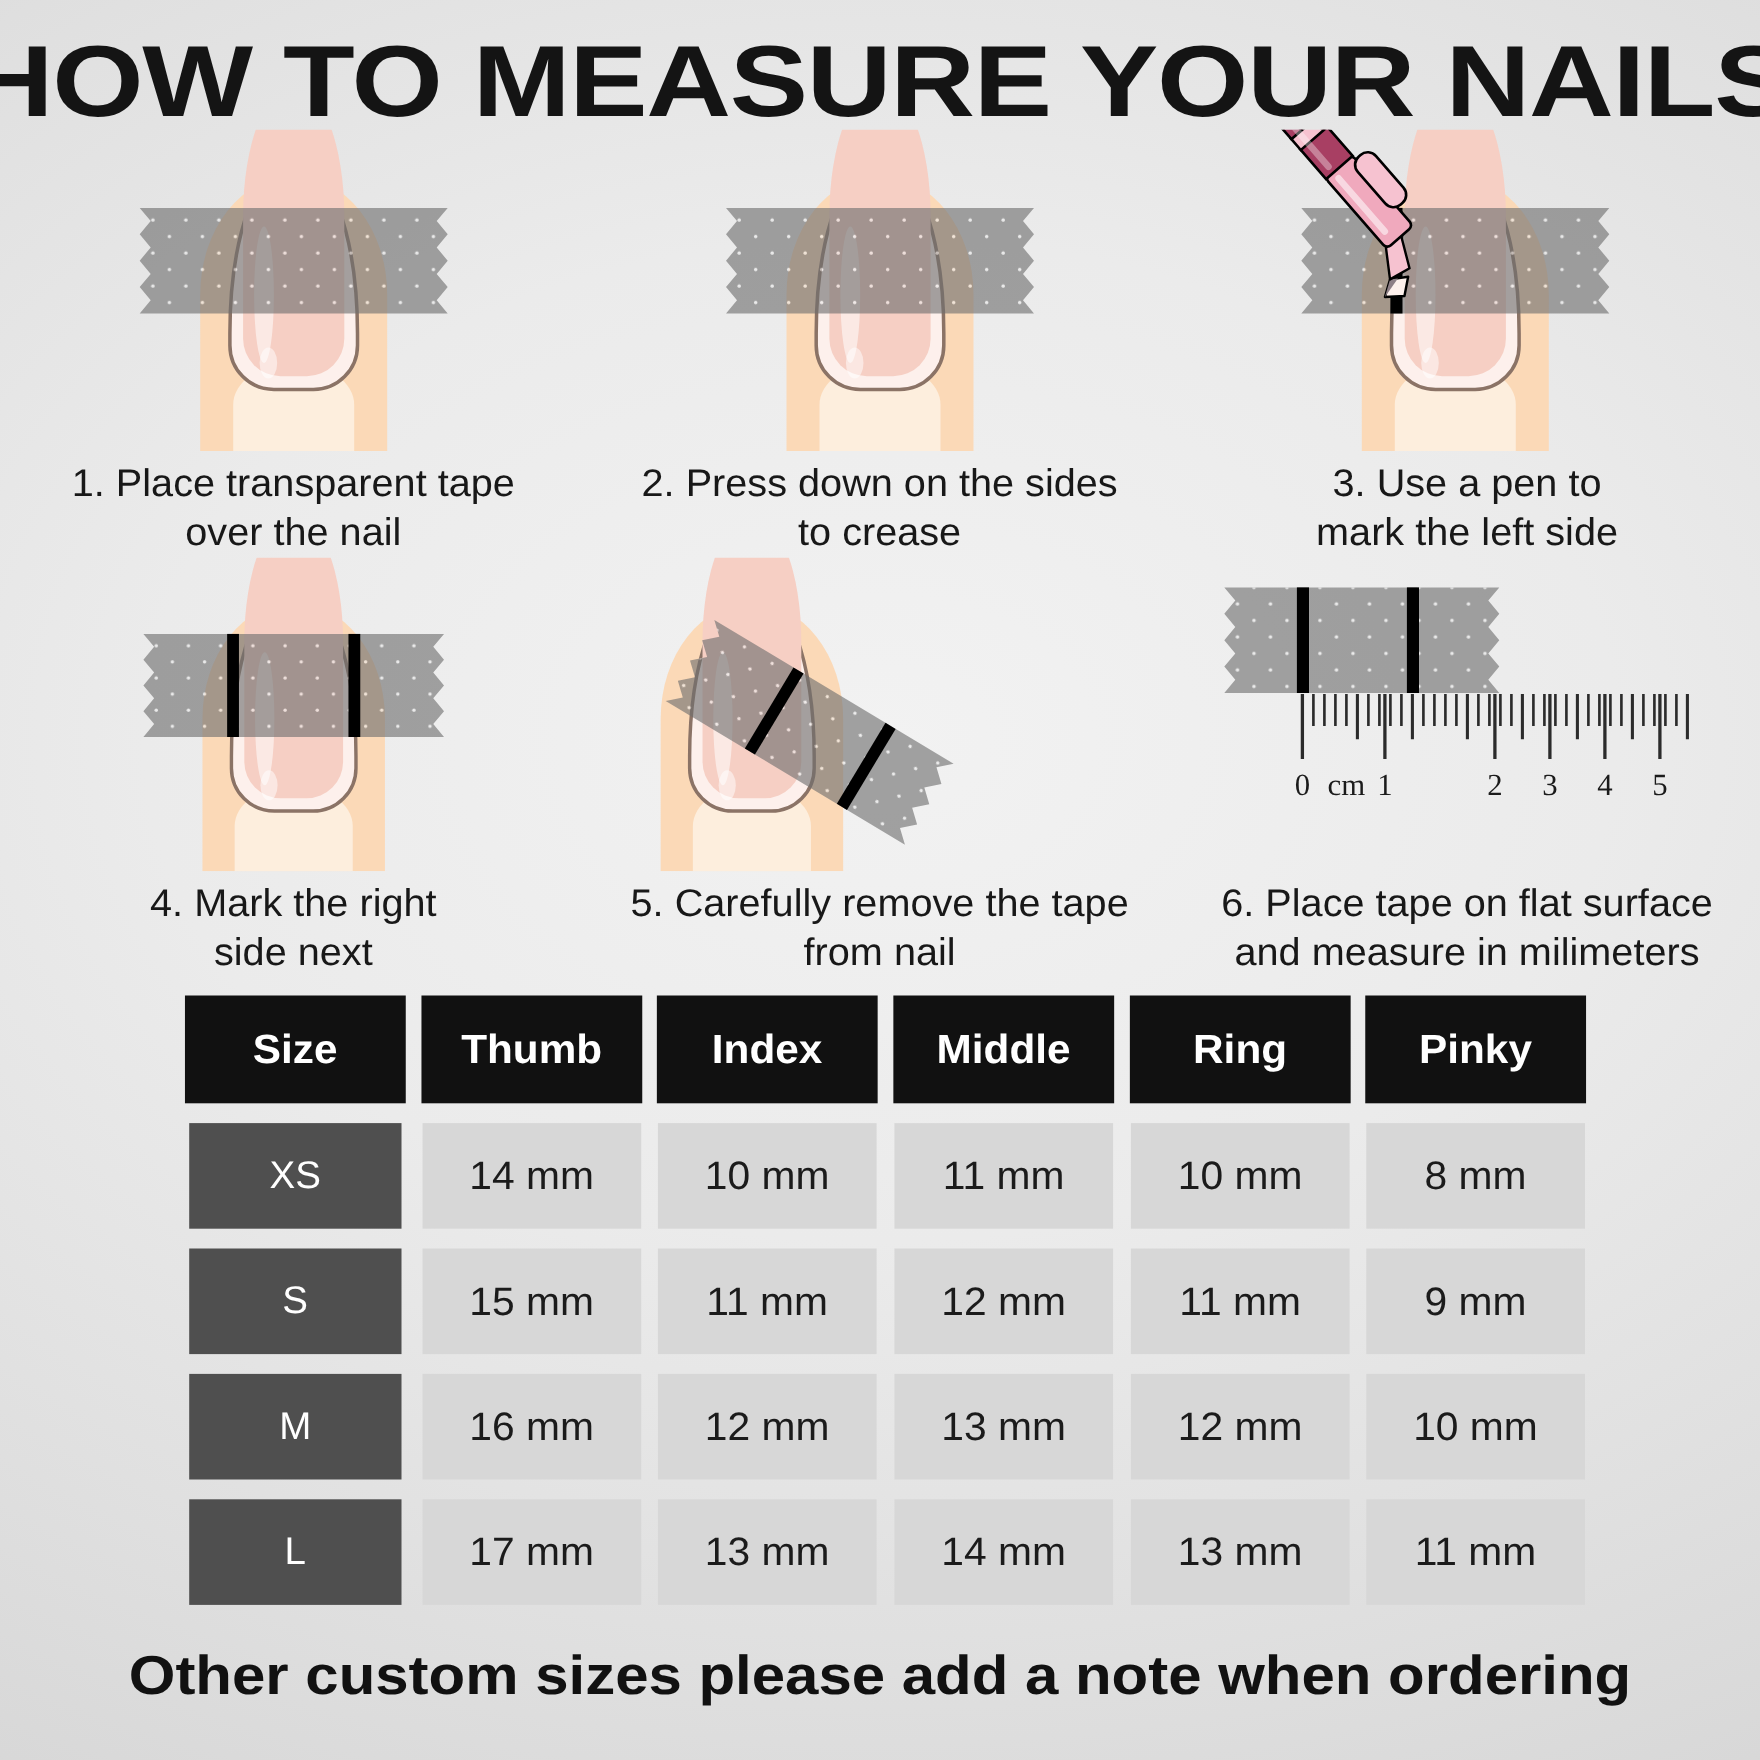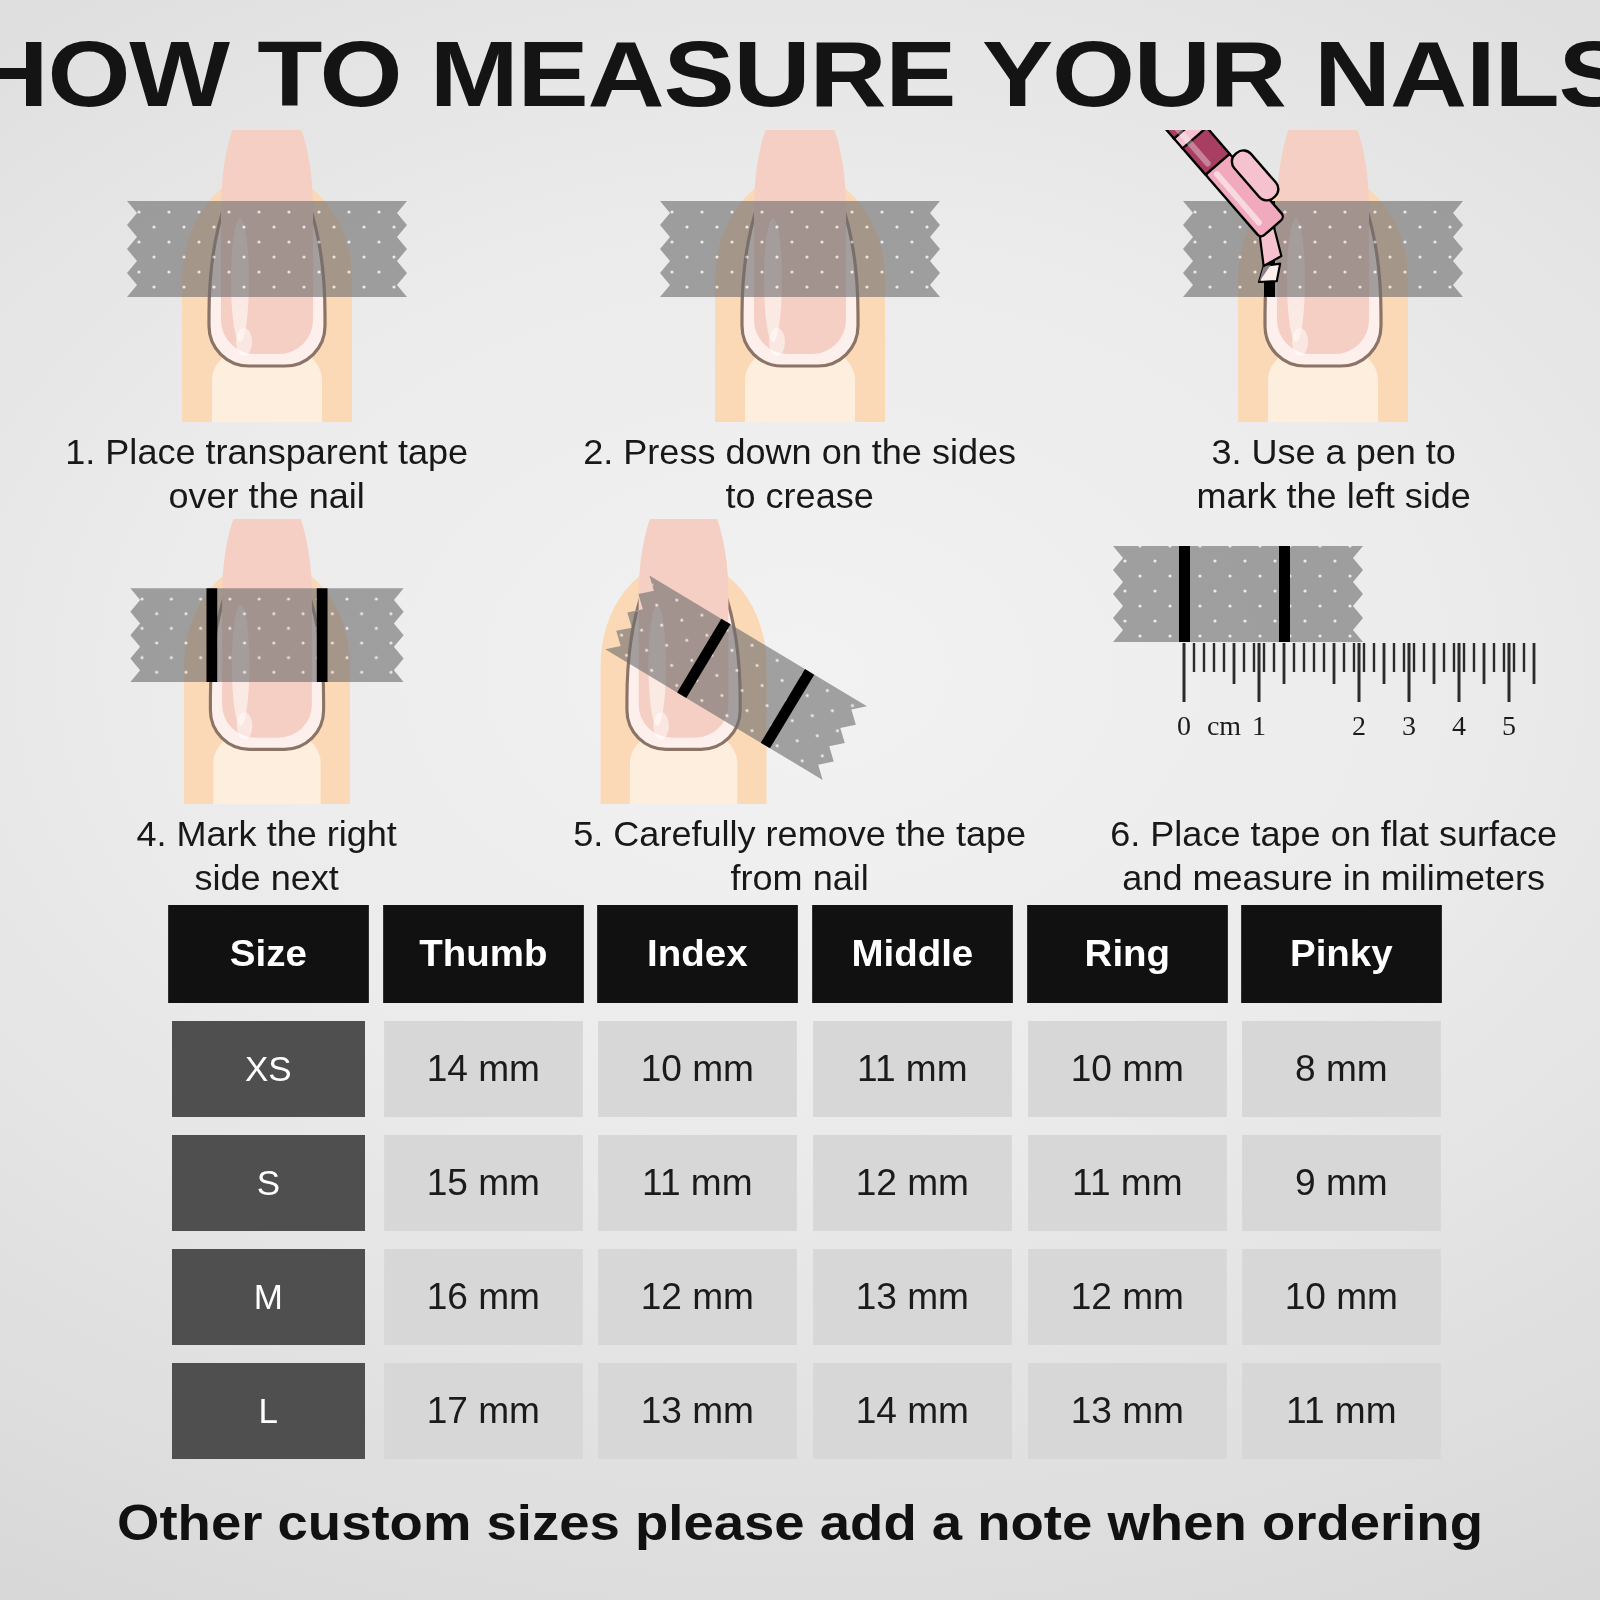--- a/index.html
+++ b/index.html
@@ -18,21 +18,21 @@
   
   .title{
     position:absolute;left:0;top:22px;width:1600px;text-align:center;
     font-family:"Liberation Sans Narrow","Liberation Sans",sans-serif;
     font-weight:bold;font-size:92px;letter-spacing:-1px;color:#141414;
     transform:scaleX(1.16);transform-origin:50% 50%;
     white-space:nowrap;
   }
 
   
-  .steps{position:absolute;left:0;top:130px;width:1572px;}
+  .steps{position:absolute;left:0;top:118px;width:1572px;}
   .row{display:flex;width:1600px;}
   .cell{width:533.33px;position:relative;}
   .art{position:relative;height:292px;}
   .caption{
     margin-top:8px;text-align:center;
     font-family:"Liberation Sans Narrow","Liberation Sans",sans-serif;
     font-size:35px;line-height:1.27;color:#181818;
     transform:scaleX(1.03);
   }
   .row2 .art{height:285px;}

